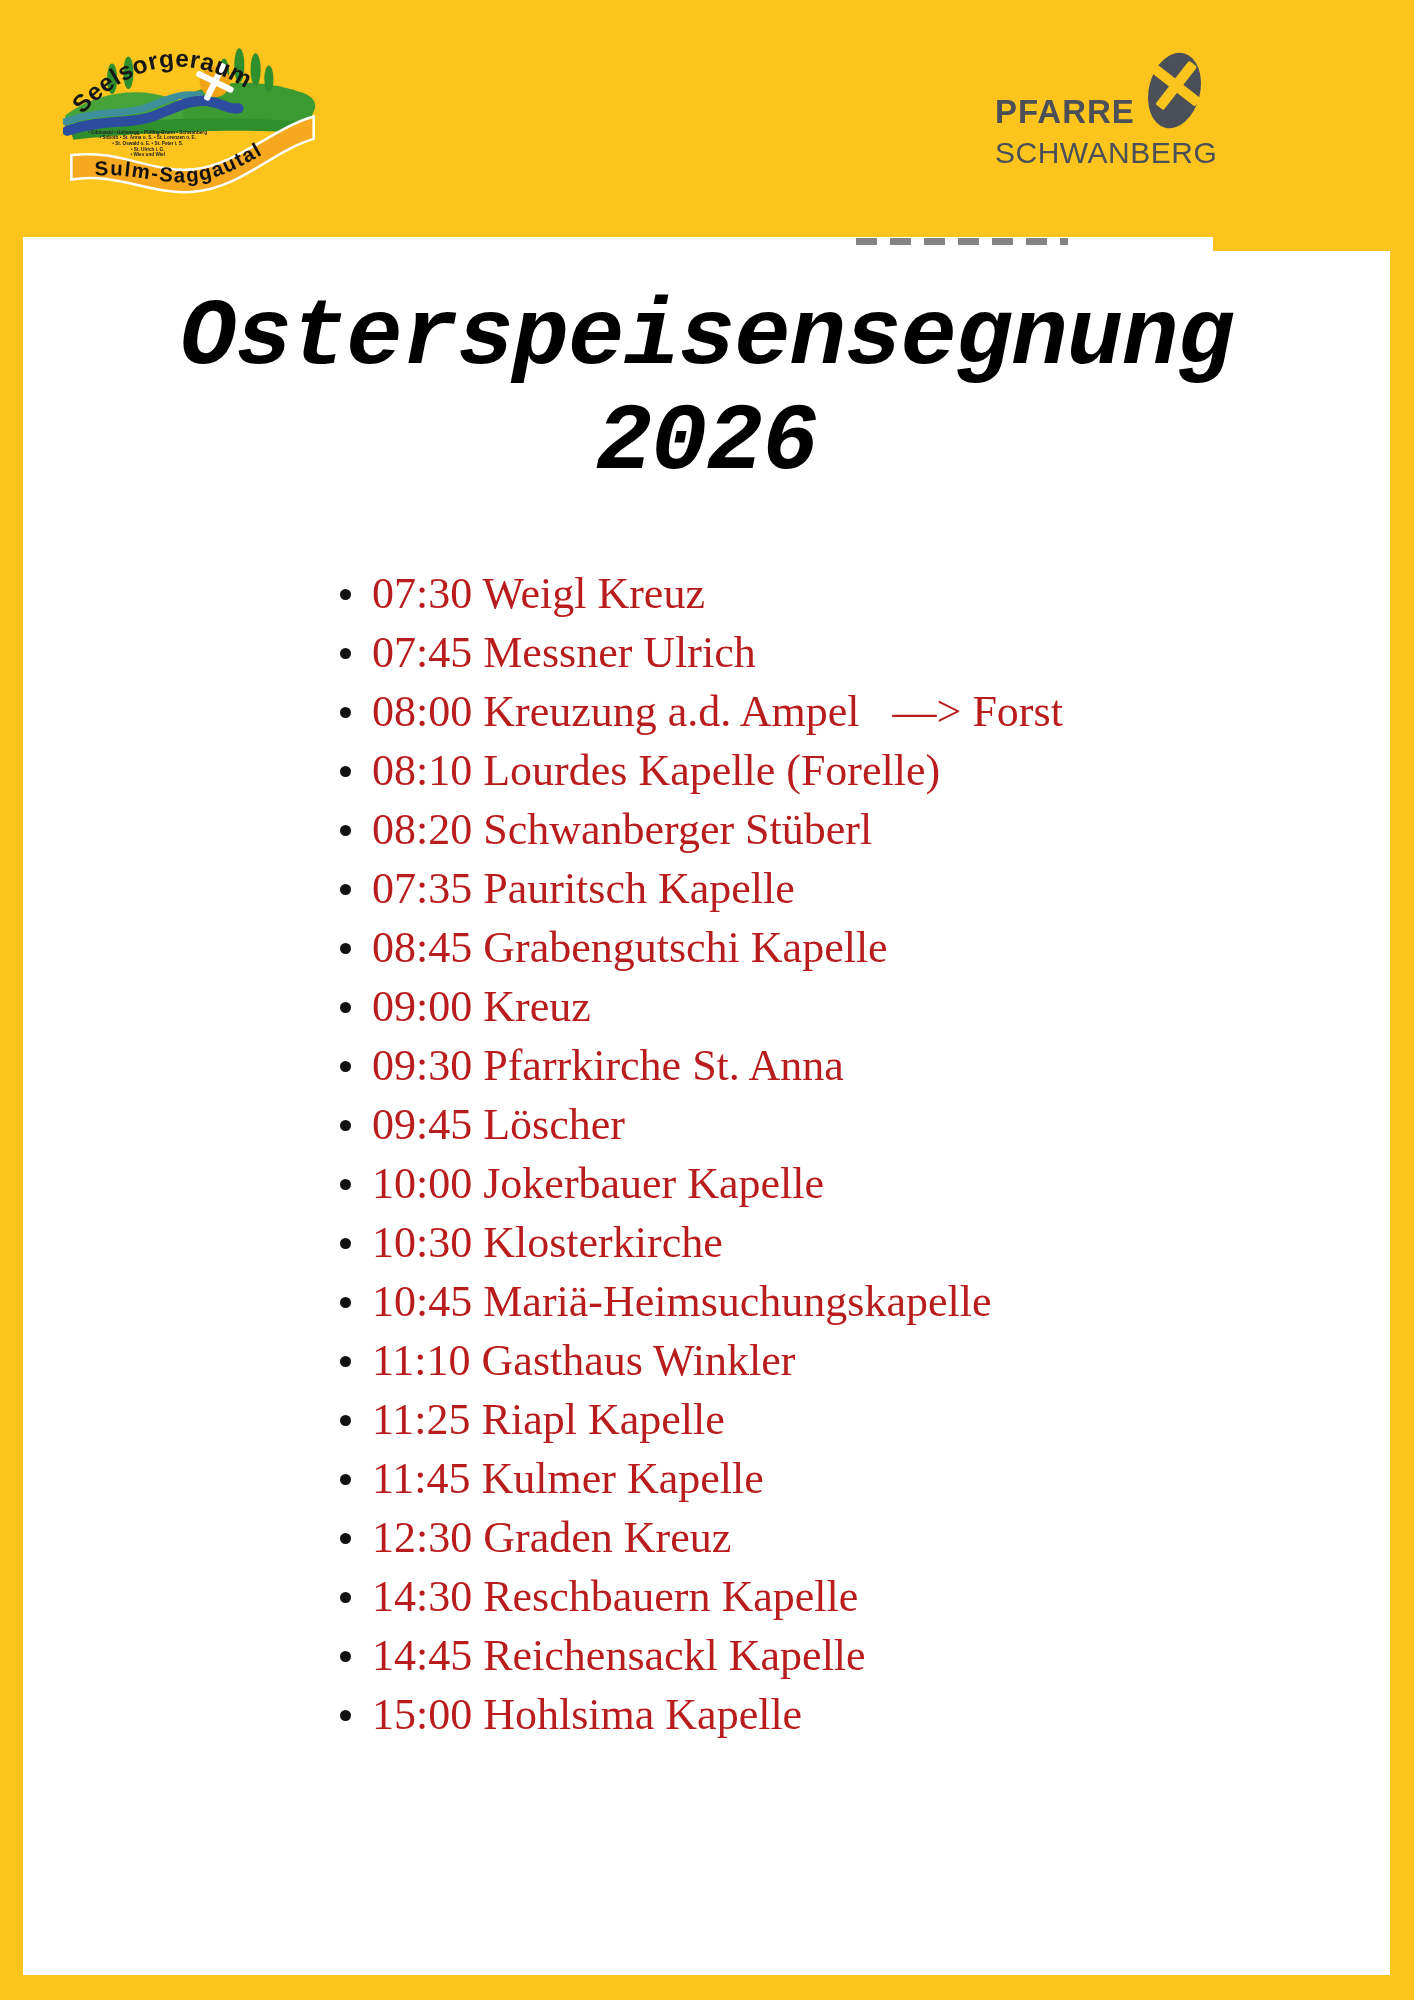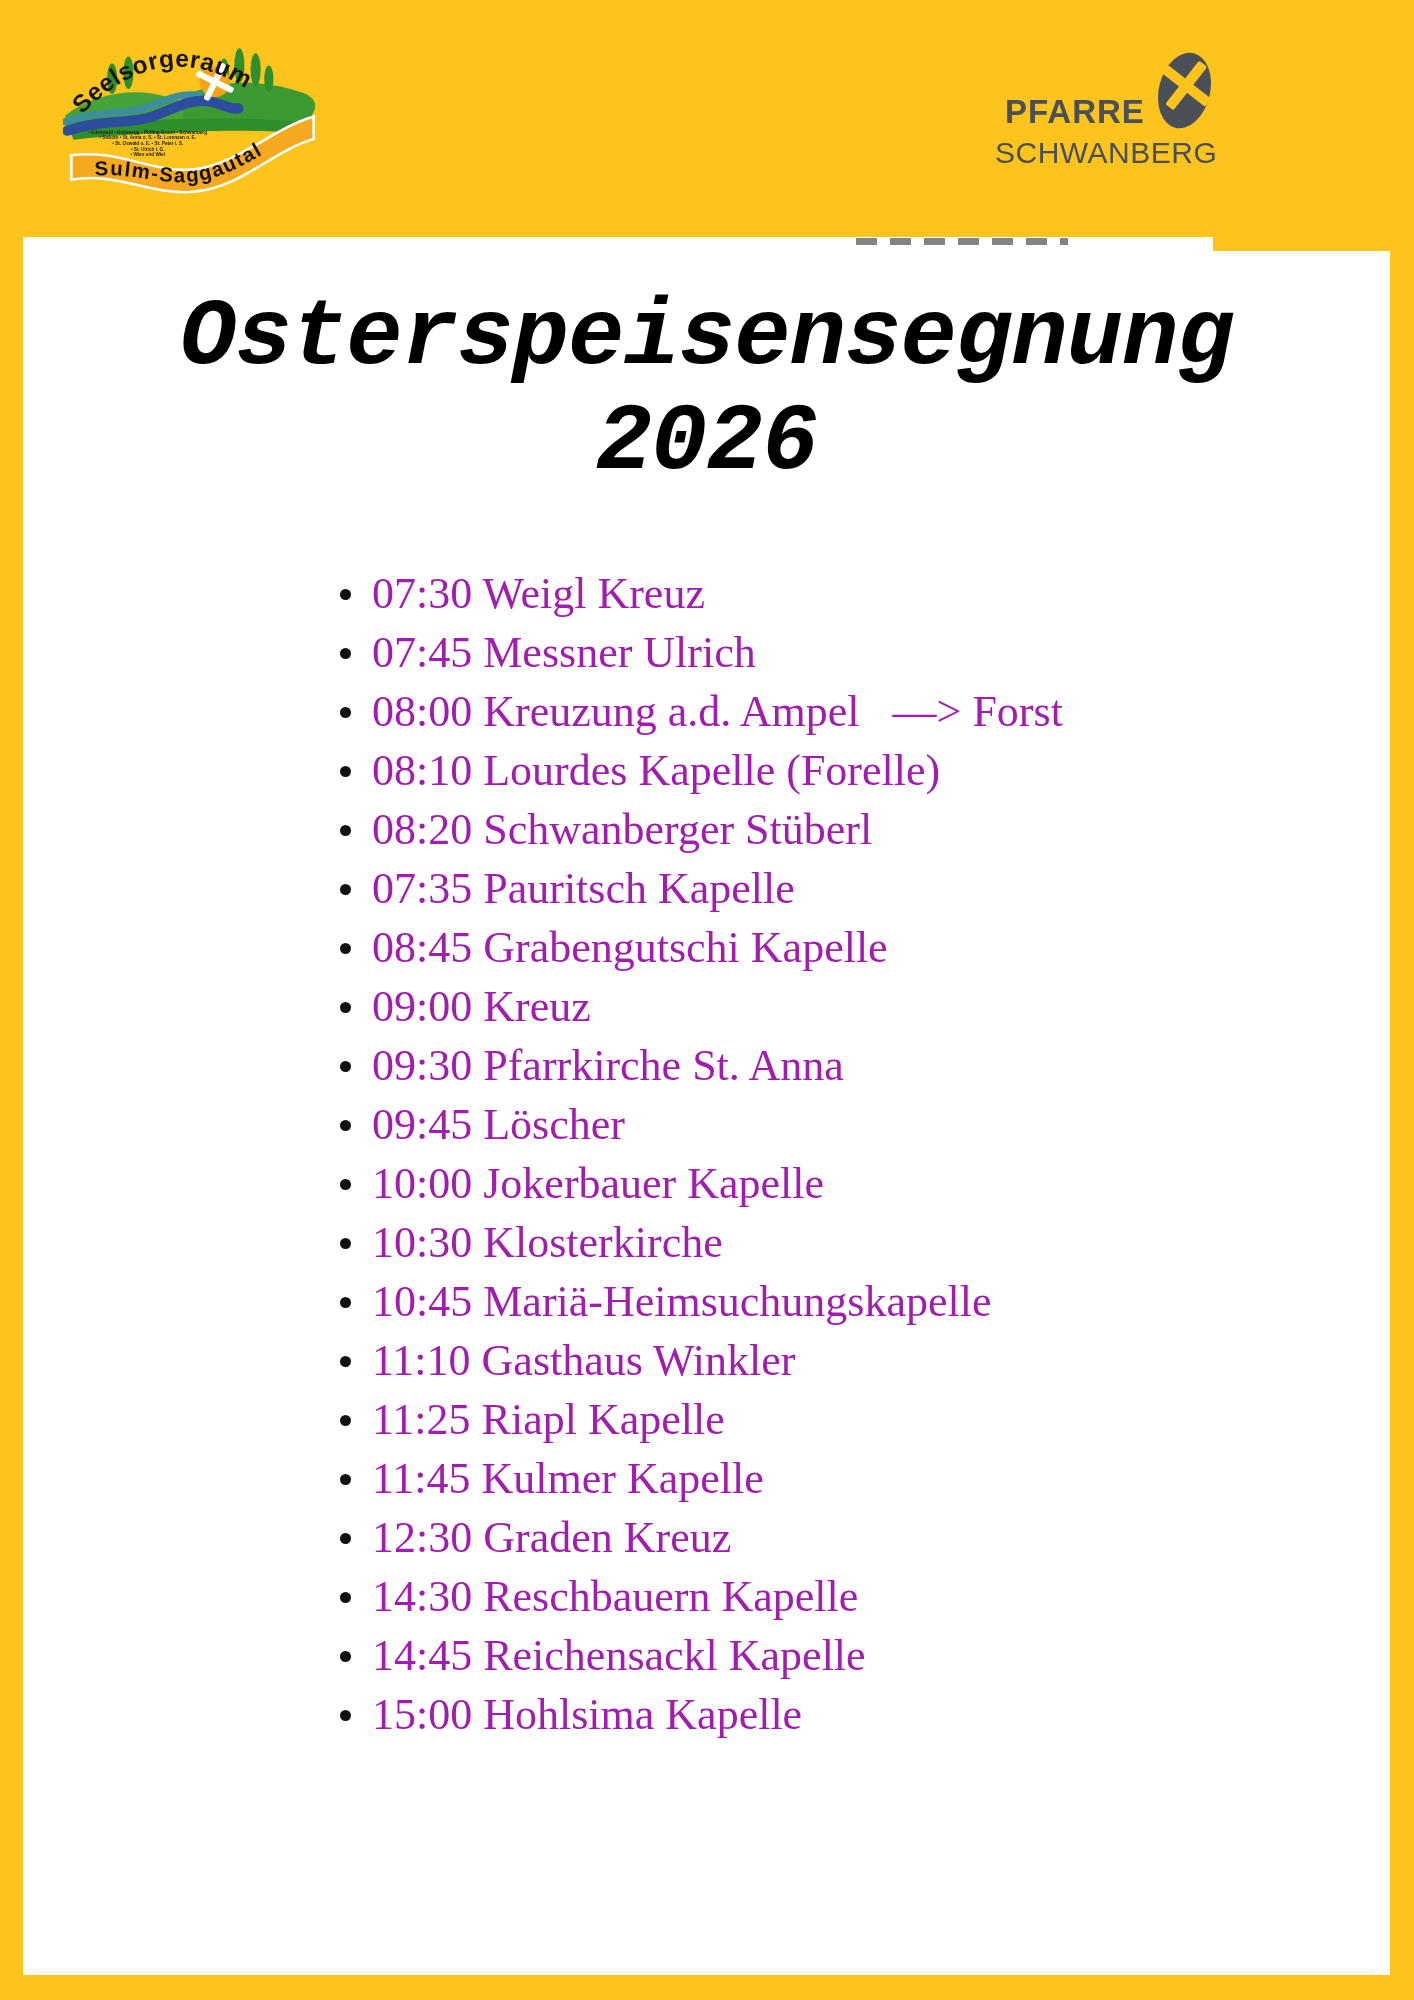--- a/index.html
+++ b/index.html
@@ -25,35 +25,35 @@
       #6d6d6d 0px, #6d6d6d 21px, transparent 21px, transparent 34px);
     opacity:0.85;
   }
   
   .logo-left { position:absolute; left:63px; top:34px; }
   
   .logo-right {
     position:absolute; left:995px; top:50px; color:#4A4F58;
     font-family:"Liberation Sans", sans-serif;
   }
-  .logo-right .row1 { display:flex; align-items:flex-end; gap:10px;margin-left:10px; }
+  .logo-right .row1 { display:flex; align-items:flex-end; gap:10px; }
   .pfarre-word { font-weight:bold; font-size:33px; line-height:1; letter-spacing:1px; padding-bottom:3px; }
   .schwanberg-word { font-size:30px; letter-spacing:0.5px; margin-top:7px; line-height:1; }
   
   .title {
     position:absolute; left:23px; top:286px; width:1367px;
     text-align:center; color:#000;
     font-family:Liberation Mono, monospace; font-weight:bold; font-style:italic;
     font-size:94px; line-height:105px; letter-spacing:-1px;
   }
   
   .schedule {
     position:absolute; left:338px; top:564px; width:900px;
     margin:0; padding:0; list-style:none;
-    color:#a21caf; font-size:44px;
+    color:#b91c1c; font-size:44px;
   }
   .schedule li { position:relative; height:59px; line-height:59px; padding-left:34px; white-space:nowrap; }
   .schedule li::before {
     content:""; position:absolute; left:2px; top:25px;
     width:11px; height:11px; border-radius:50%; background:#111;
   }
 </style>
 </head>
 <body>
 

